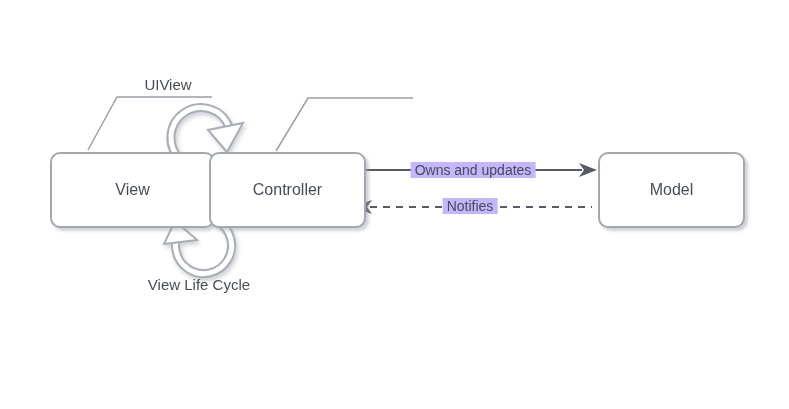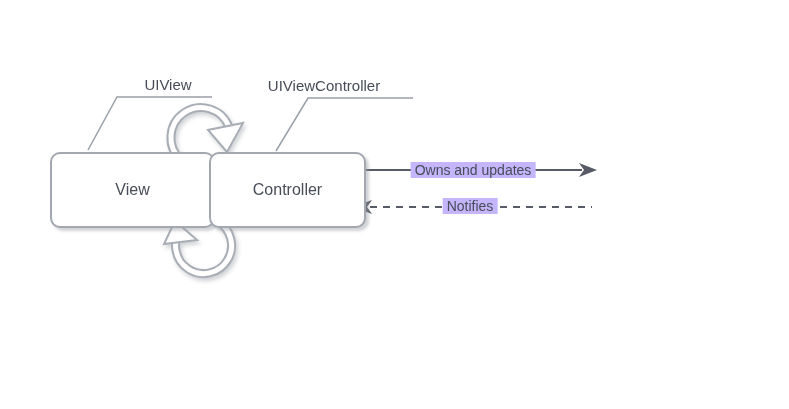--- a/index.html
+++ b/index.html
@@ -54,21 +54,24 @@
   </svg>
 
   <div class="box" style="left:50px;top:152px;width:165px;height:76px;">
     <span>View</span>
   </div>
 
   <div class="box controller" style="left:196px;top:152px;width:157px;height:76px;margin-left:13px;">
     <span>Controller</span>
   </div>
 
+  <div class="box" style="left:598px;top:152px;width:147px;height:76px;">
+    <span>Model</span>
+  </div>
 
   <div class="flabel callout-label" style="left:168px;top:84px;">UIView</div>
-  <div class="flabel callout-label" style="left:324px;top:85px;">UIViewController</div>
 
   <div class="flabel arrow-label" style="left:473px;top:170px;">Owns and updates</div>
   <div class="flabel arrow-label" style="left:470px;top:206px;">Notifies</div>
 
+  <div class="flabel cycle-label" style="left:199px;top:284px;">View Life Cycle</div>
 
 </div>
 
 </body></html>

